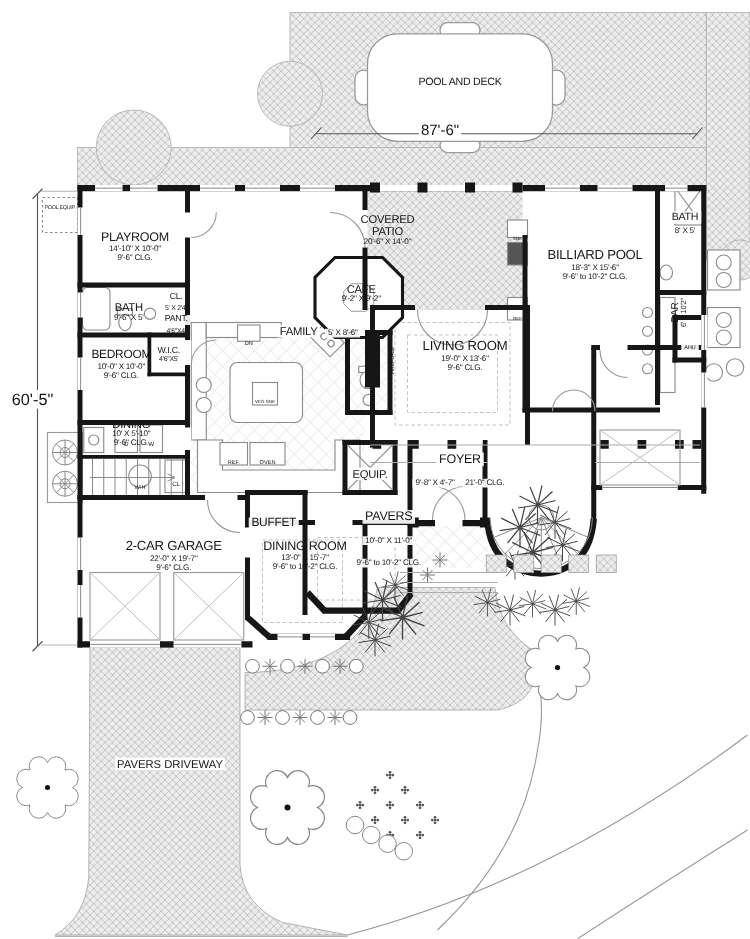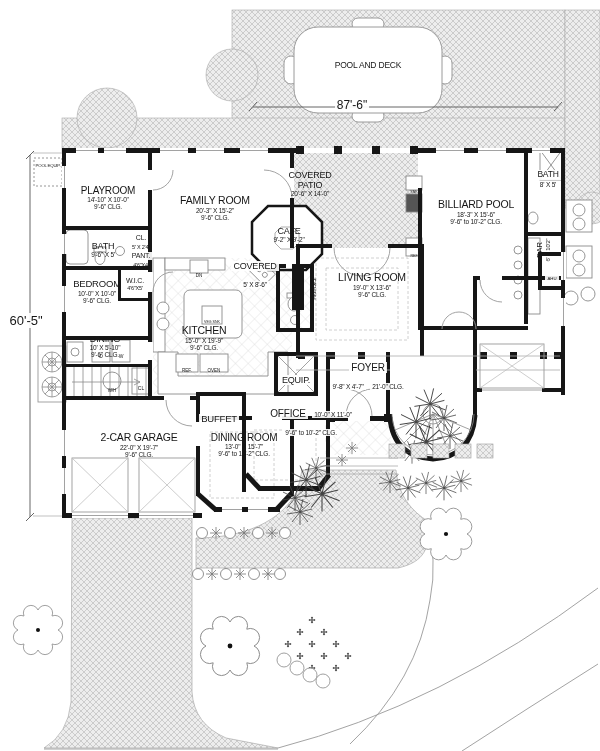--- a/index.html
+++ b/index.html
@@ -391,25 +391,20 @@
     <path d="M30,155 L30,517 M26,159 L34,151 M26,521 L34,513"></path>
     <path d="M33,153 L62,153 M33,516 L62,516" stroke="#999" stroke-width="0.6"></path>
   </g>
 </svg>
 
 <div class="lbl" style="left:64px;top:185px;width:88px">
   <div class="nm" style="font-size:10px">PLAYROOM</div>
   <div class="sz">14'-10" X 10'-0"</div>
   <div class="clg">9'-6" CLG.</div>
 </div>
-<div class="lbl" style="left:158px;top:195px;width:114px">
-  <div class="nm" style="font-size:10.5px">FAMILY ROOM</div>
-  <div class="sz">20'-3" X 15'-2"</div>
-  <div class="clg">9'-6" CLG.</div>
-</div>
 <div class="lbl" style="left:280px;top:170px;width:60px">
   <div class="nm" style="font-size:9px">COVERED PATIO</div>
   <div class="sz">20'-6" X 14'-0"</div>
 </div>
 <div class="lbl" style="left:424px;top:199px;width:104px">
   <div class="nm" style="font-size:10.5px">BILLIARD POOL</div>
   <div class="sz">18'-3" X 15'-6"</div>
   <div class="clg">9'-6" to 10'-2" CLG.</div>
 </div>
 <div class="lbl" style="left:526px;top:163px;width:44px">
@@ -418,21 +413,21 @@
 </div>
 <div class="lbl rot" style="left:511px;top:240px;width:70px;height:20px">
   <div class="nm" style="font-size:8px">BAR</div>
   <div class="sz" style="font-size:6px">6' X 10'2"</div>
 </div>
 <div class="lbl" style="left:258px;top:226px;width:62px">
   <div class="nm" style="font-size:9px">CAFE</div>
   <div class="sz">9'-2" X 9'-2"</div>
 </div>
 <div class="lbl" style="left:221px;top:255px;width:68px">
-  <div class="nm chip" style="font-size:9px;display:inline-block">COVERED</div>
+  <div class="nm chip" style="font-size:9px;display:inline-block">FAMILY</div>
   <div class="sz chip" style="display:inline-block">5' X 8'-6"</div>
 </div>
 <div class="lbl" style="left:76px;top:241px;width:54px">
   <div class="nm" style="font-size:9px">BATH</div>
   <div class="sz">9'-6" X 5'</div>
 </div>
 <div class="lbl" style="left:121px;top:226px;width:40px">
   <div class="nm chip" style="font-size:7px;display:inline-block">CL.</div>
   <div class="sz" style="font-size:5.5px">5' X 2'4"</div>
 </div>
@@ -447,40 +442,35 @@
 </div>
 <div class="lbl" style="left:116px;top:277px;width:38px">
   <div class="nm" style="font-size:7px">W.I.C.</div>
   <div class="sz" style="font-size:5.5px">4'6"X5'</div>
 </div>
 <div class="lbl" style="left:72px;top:334px;width:66px">
   <div class="nm" style="font-size:9px">DINING</div>
   <div class="sz">10' X 5'-10"</div>
   <div class="clg">9'-6" CLG.</div>
 </div>
-<div class="lbl" style="left:158px;top:325px;width:92px">
-  <div class="nm" style="font-size:10.5px">KITCHEN</div>
-  <div class="sz">15'-0" X 19'-9"</div>
-  <div class="clg">9'-6" CLG.</div>
-</div>
 <div class="lbl" style="left:318px;top:272px;width:108px">
   <div class="nm" style="font-size:10.5px">LIVING ROOM</div>
   <div class="sz">19'-0" X 13'-6"</div>
   <div class="clg">9'-6" CLG.</div>
 </div>
 <div class="lbl" style="left:330px;top:357px;width:76px">
   <div class="nm chip" style="font-size:10px;display:inline-block">FOYER</div>
   <div class="sz chip" style="display:inline-block">9'-8" X 4'-7"</div>
   <div class="clg chip" style="display:inline-block">21'-0" CLG.</div>
 </div>
 <div class="lbl" style="left:275px;top:369px;width:42px">
   <div class="nm chip" style="font-size:9px;display:inline-block">EQUIP.</div>
 </div>
 <div class="lbl" style="left:268px;top:403px;width:86px">
-  <div class="nm chip" style="font-size:10px;display:inline-block">OFFICE</div>
+  <div class="nm chip" style="font-size:10px;display:inline-block">PAVERS</div>
   <div class="sz chip" style="display:inline-block">10'-0" X 11'-0"</div>
   <div class="clg chip" style="display:inline-block">9'-6" to 10'-2" CLG.</div>
 </div>
 <div class="lbl" style="left:190px;top:408px;width:58px">
   <div class="nm chip" style="font-size:9.5px;display:inline-block">BUFFET</div>
 </div>
 <div class="lbl" style="left:198px;top:432px;width:92px">
   <div class="nm" style="font-size:10px">DINING ROOM</div>
   <div class="sz">13'-0" X 15'-7"</div>
   <div class="clg">9'-6" to 10'-2" CLG.</div>
@@ -496,20 +486,23 @@
 </div>
 <div class="lbl" style="left:322px;top:95px;width:60px">
   <span class="chip" style="font-size:12px">87'-6"</span>
 </div>
 <div class="lbl" style="left:0px;top:311px;width:52px">
   <span class="chip" style="font-size:13px">60'-5"</span>
 </div>
 <div class="lbl" style="left:35px;top:164px;width:26px">
   <div class="nm" style="font-size:4.3px">POOL EQUIP.</div>
 </div>
+<div class="lbl" style="left:80px;top:601px;width:112px">
+  <span class="chip" style="font-size:9px">PAVERS DRIVEWAY</span>
+</div>
 
 <div class="lbl rot" style="left:293px;top:285px;width:46px;height:7px">
   <div class="nm" style="font-size:4.3px">FIREPLACE</div>
 </div>
 <div class="lbl" style="left:543px;top:266px;width:18px">
   <span class="chip" style="font-size:4.3px">AHU</span>
 </div>
 <div class="lbl" style="left:176px;top:358px;width:22px">
   <span style="font-size:4.5px">REF.</span>
 </div>

